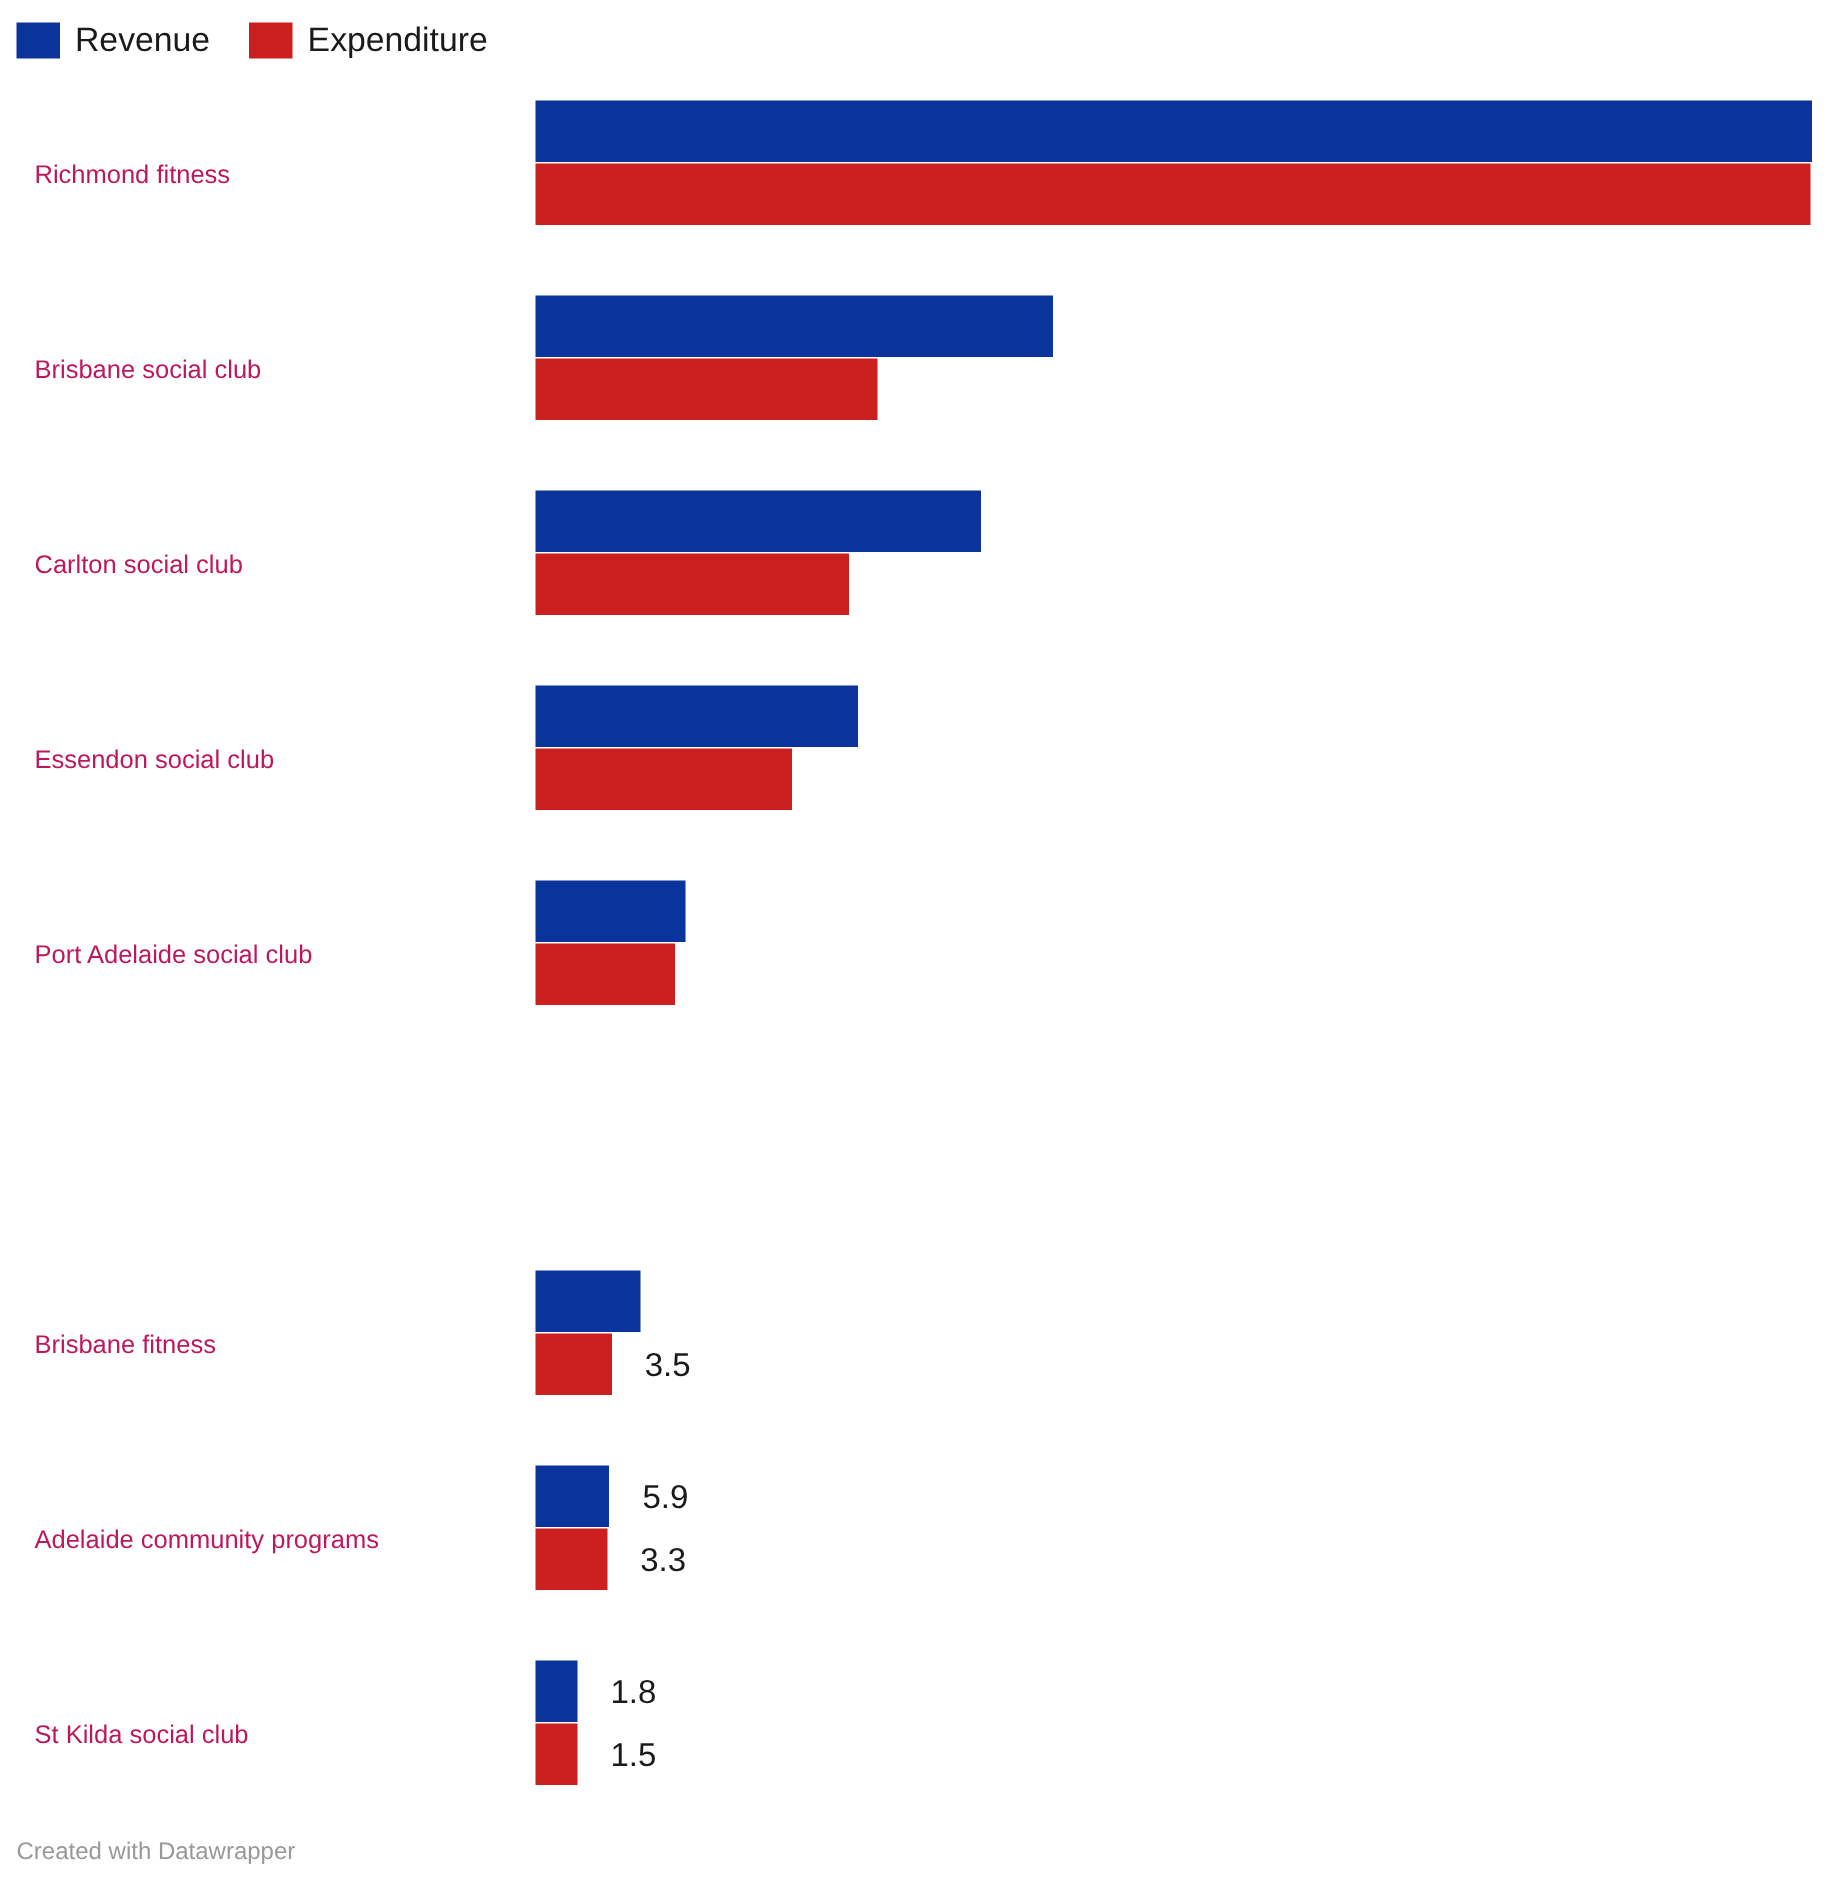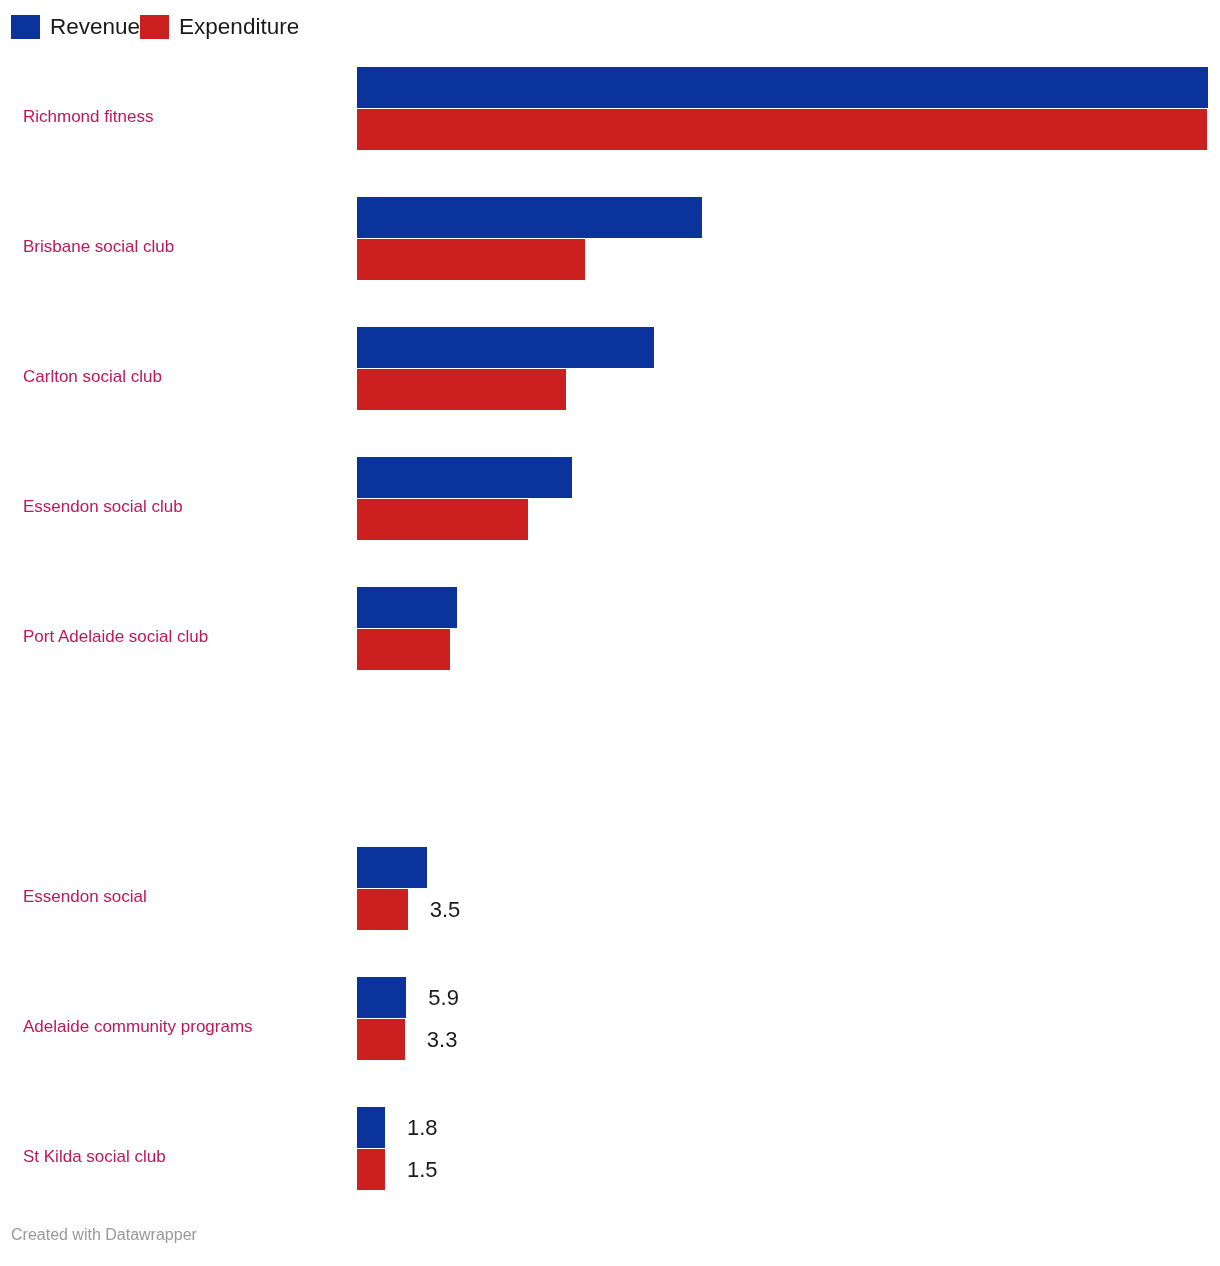--- a/index.html
+++ b/index.html
@@ -16,20 +16,21 @@
     position: relative;
   }
 
   
   #legend {
     position: absolute;
     left: 11px;
     top: 14px;
     display: flex;
     align-items: center;
+    gap: 26px;
     height: 26px;
   }
   .legend-item {
     display: flex;
     align-items: center;
     gap: 10px;
   }
   .legend-swatch {
     width: 29px;
     height: 24px;
@@ -189,21 +190,21 @@
           <div class="bar" style="width: 100.05px; background: rgb(10, 51, 155);"></div>
           <span class="bar-value inside" style="width: 100.05px;">6.9</span>
         </div>
         <div class="bar-wrap expend">
           <div class="bar" style="width: 92.8px; background: rgb(204, 31, 31);"></div>
           <span class="bar-value inside" style="width: 92.8px;">6.4</span>
         </div>
       </div>
     </div>
     <div class="row" style="top: 780px;">
-      <div class="row-label">Essendon social</div>
+      <div class="row-label">Brisbane fitness</div>
       <div class="bars">
         <div class="bar-wrap revenue">
           <div class="bar" style="width: 69.6px; background: rgb(10, 51, 155);"></div>
           <span class="bar-value inside" style="width: 69.6px;">4.8</span>
         </div>
         <div class="bar-wrap expend">
           <div class="bar" style="width: 50.75px; background: rgb(204, 31, 31);"></div>
           <span class="bar-value outside">3.5</span>
         </div>
       </div>

